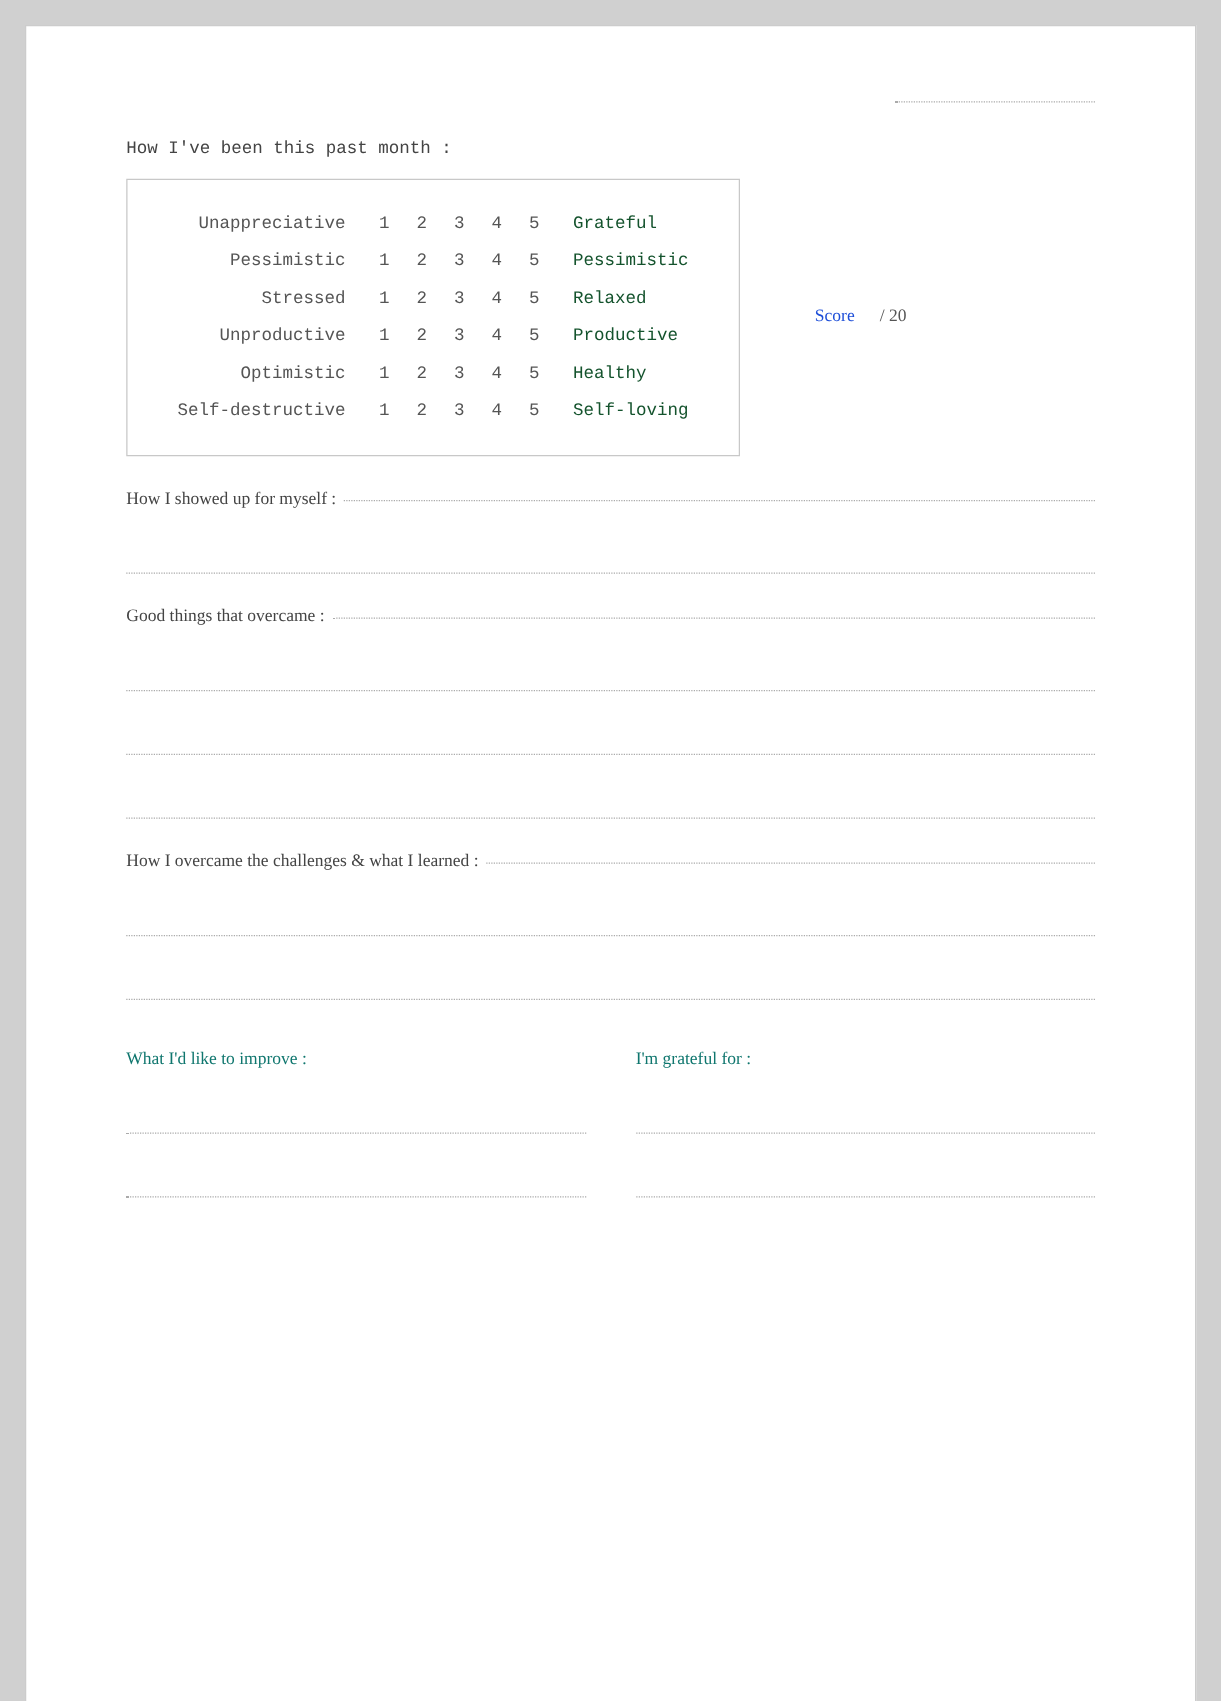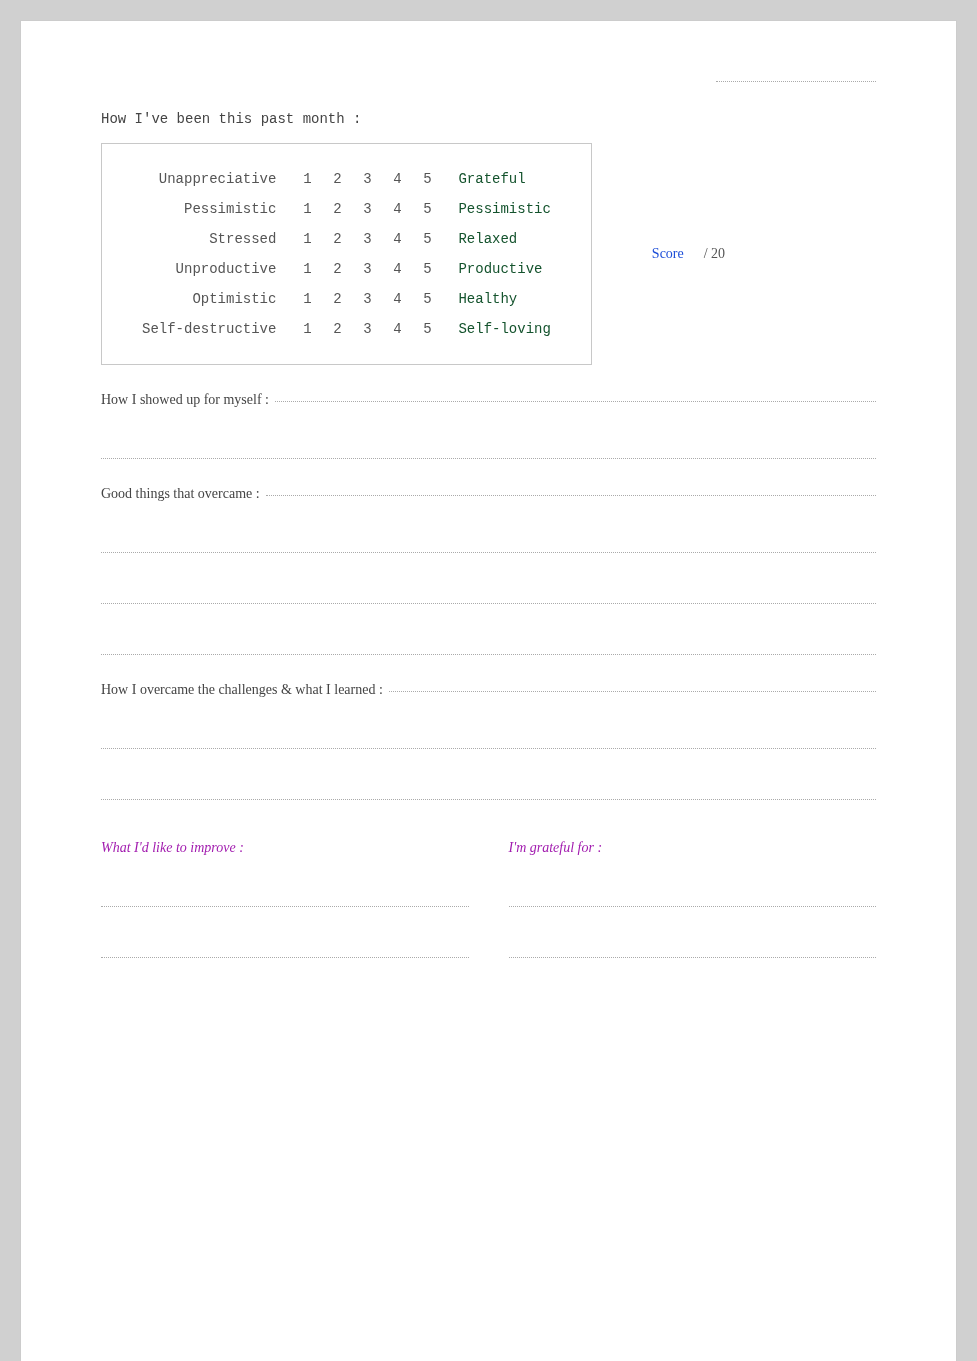--- a/index.html
+++ b/index.html
@@ -163,24 +163,23 @@
       display: flex;
       gap: 40px;
     }
 
     .two-col-item {
       flex: 1;
     }
 
     .two-col-label {
       font-size: 14px;
-      color: #a21caf;
+      color: #0f766e;
       margin-bottom: 10px;
       font-weight: normal;
-      font-style: italic;
     }
 
     .two-col-lines {
       margin-top: 50px;
     }
 
     .two-col-line {
       border: none;
       border-top: 1px dotted #aaa;
       width: 100%;

